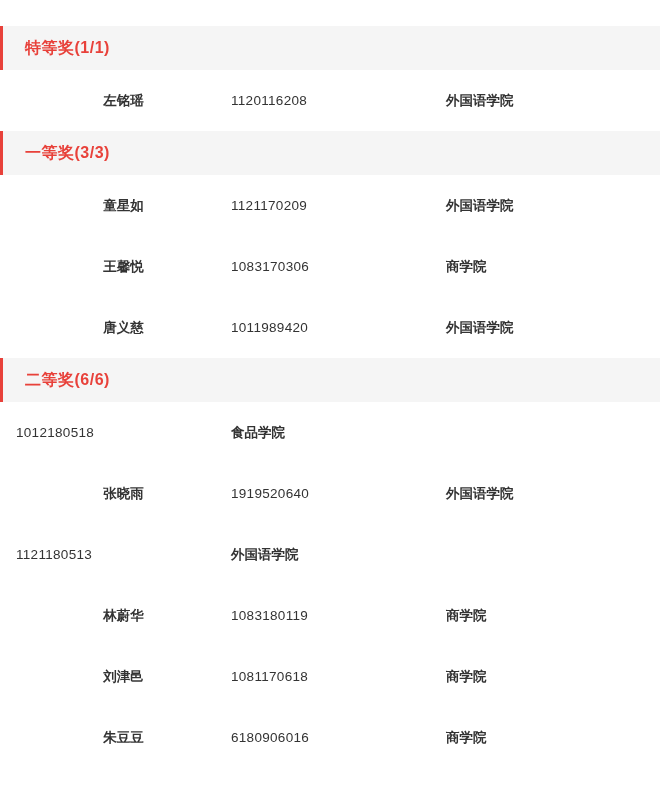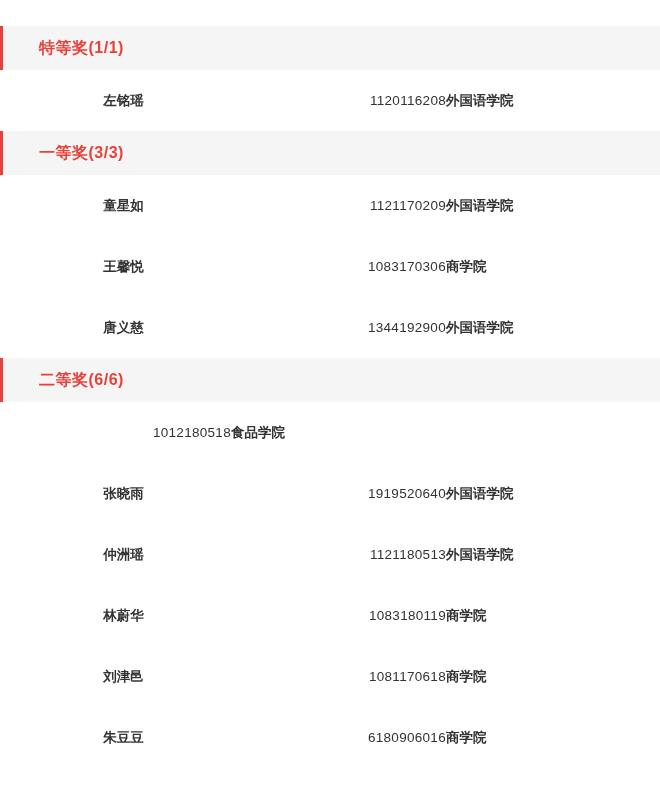--- a/index.html
+++ b/index.html
@@ -20,21 +20,21 @@
   .group {
     width: 100%;
   }
   .group-header {
     background: #f5f5f5;
     border-left: 3px solid #e8413a;
     box-sizing: border-box;
     height: 44px;
     display: flex;
     align-items: center;
-    padding-left: 36px;
+    padding-left: 22px;
   }
   .group-title {
     color: #e8413a;
     font-size: 16px;
     font-weight: bold;
     letter-spacing: 0.5px;
   }
   .rows {
     width: 100%;
     margin-left: 16px;
@@ -46,21 +46,21 @@
     font-size: 13.5px;
     color: #333333;
   }
   .cell-name {
     width: 215px;
     text-align: center;
     font-weight: bold;
   }
   .cell-id {
     width: 215px;
-    text-align: right;
+    text-align: left;
     letter-spacing: 0.3px;
   }
   .cell-college {
     width: 215px;
     text-align: left;
     font-weight: bold;
   }
   .spacer-top {
     height: 26px;
   }
@@ -96,41 +96,40 @@
           <div class="cell-id">1121170209</div>
           <div class="cell-college">外国语学院</div>
         </div>
         <div class="row">
           <div class="cell-name">王馨悦</div>
           <div class="cell-id">1083170306</div>
           <div class="cell-college">商学院</div>
         </div>
         <div class="row">
           <div class="cell-name">唐义慈</div>
-          <div class="cell-id">1344192900</div>
+          <div class="cell-id">1011989420</div>
           <div class="cell-college">外国语学院</div>
         </div>
       </div>
     </div>
     <div class="group">
       <div class="group-header">
         <span class="group-title">二等奖(6/6)</span>
       </div>
       <div class="rows">
         <div class="row">
           <div class="cell-id">1012180518</div>
           <div class="cell-college">食品学院</div>
         </div>
         <div class="row">
           <div class="cell-name">张晓雨</div>
           <div class="cell-id">1919520640</div>
           <div class="cell-college">外国语学院</div>
         </div>
         <div class="row">
-          <div class="cell-name">仲洲瑶</div>
           <div class="cell-id">1121180513</div>
           <div class="cell-college">外国语学院</div>
         </div>
         <div class="row">
           <div class="cell-name">林蔚华</div>
           <div class="cell-id">1083180119</div>
           <div class="cell-college">商学院</div>
         </div>
         <div class="row">
           <div class="cell-name">刘津邑</div>

